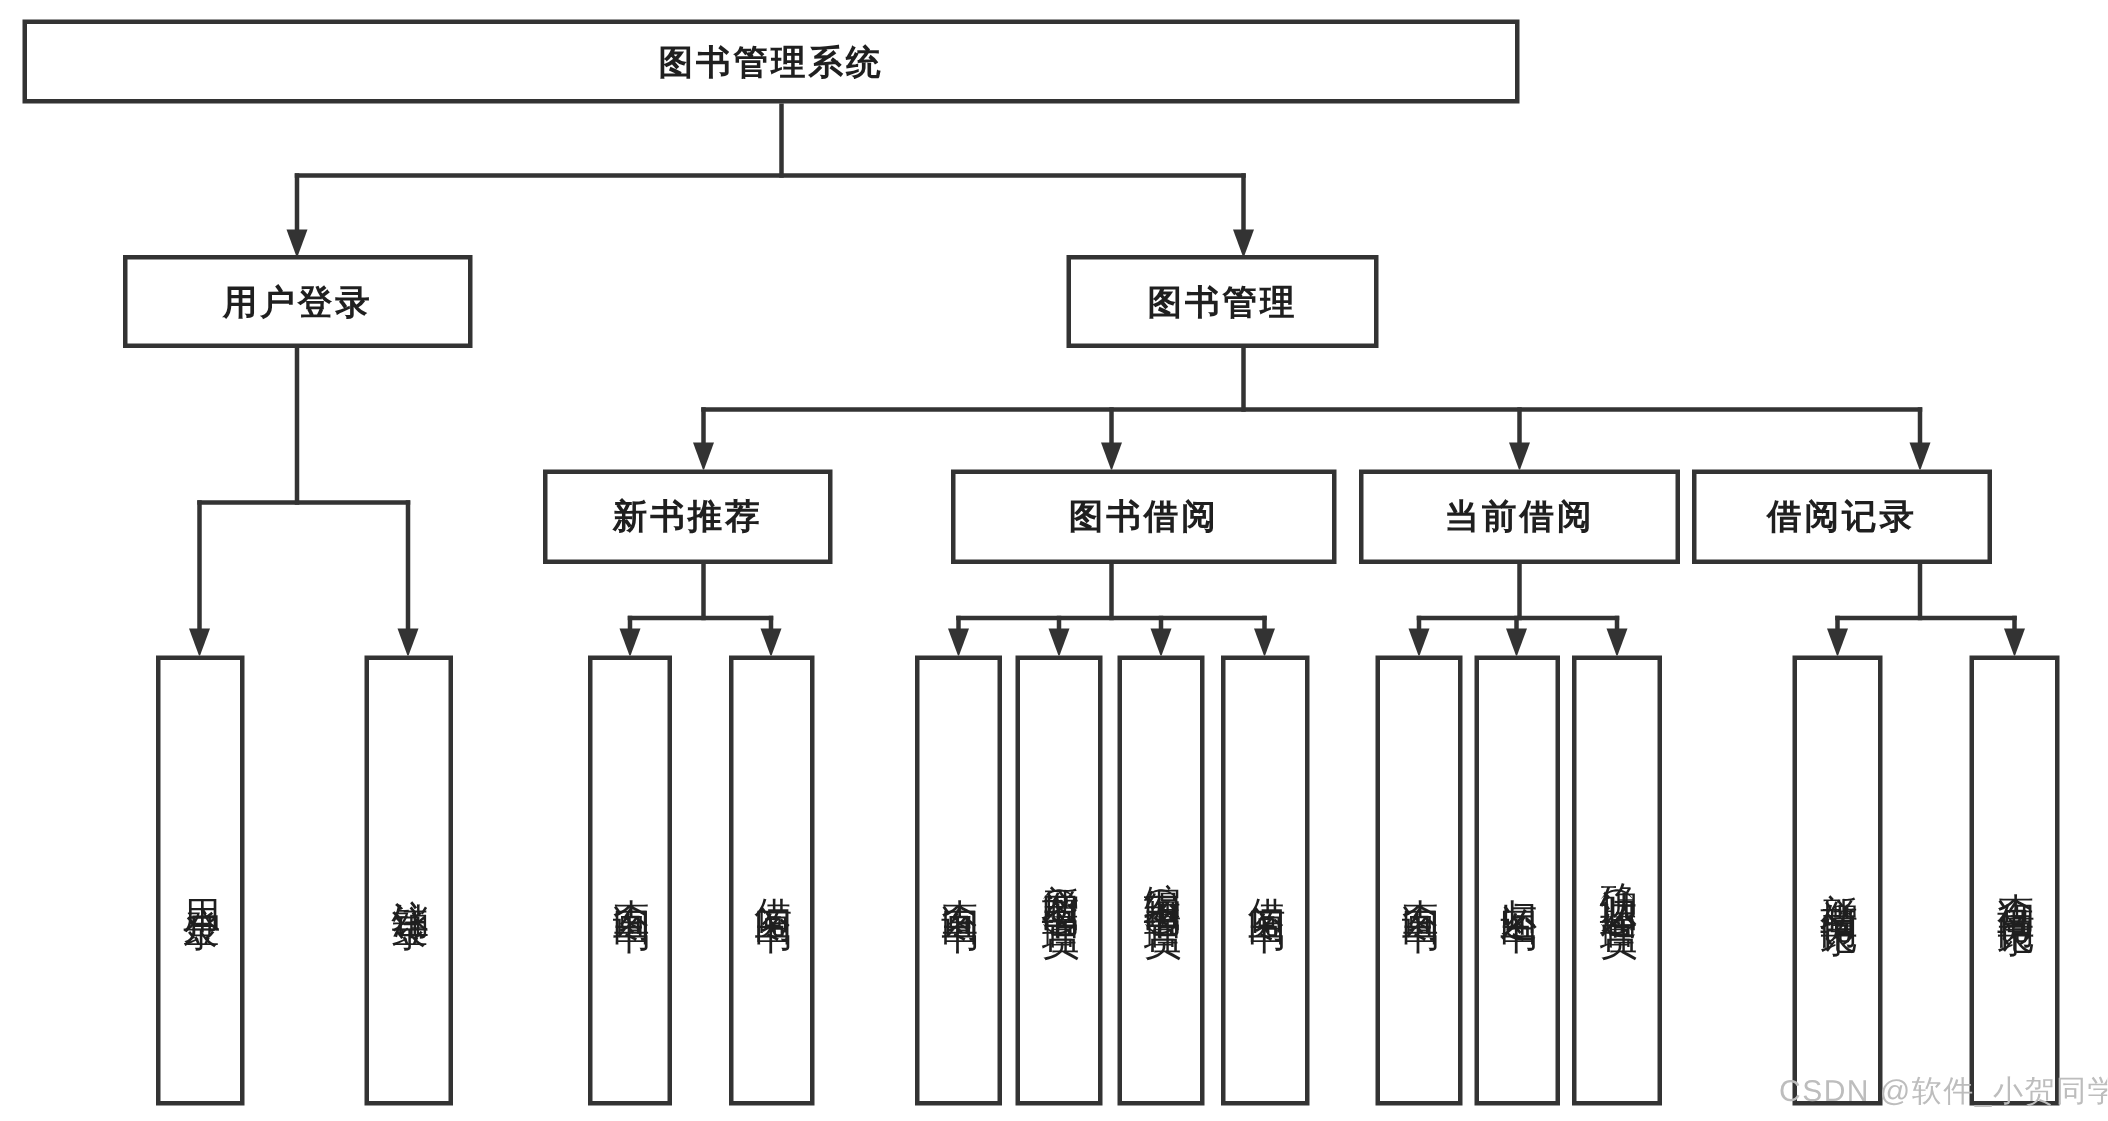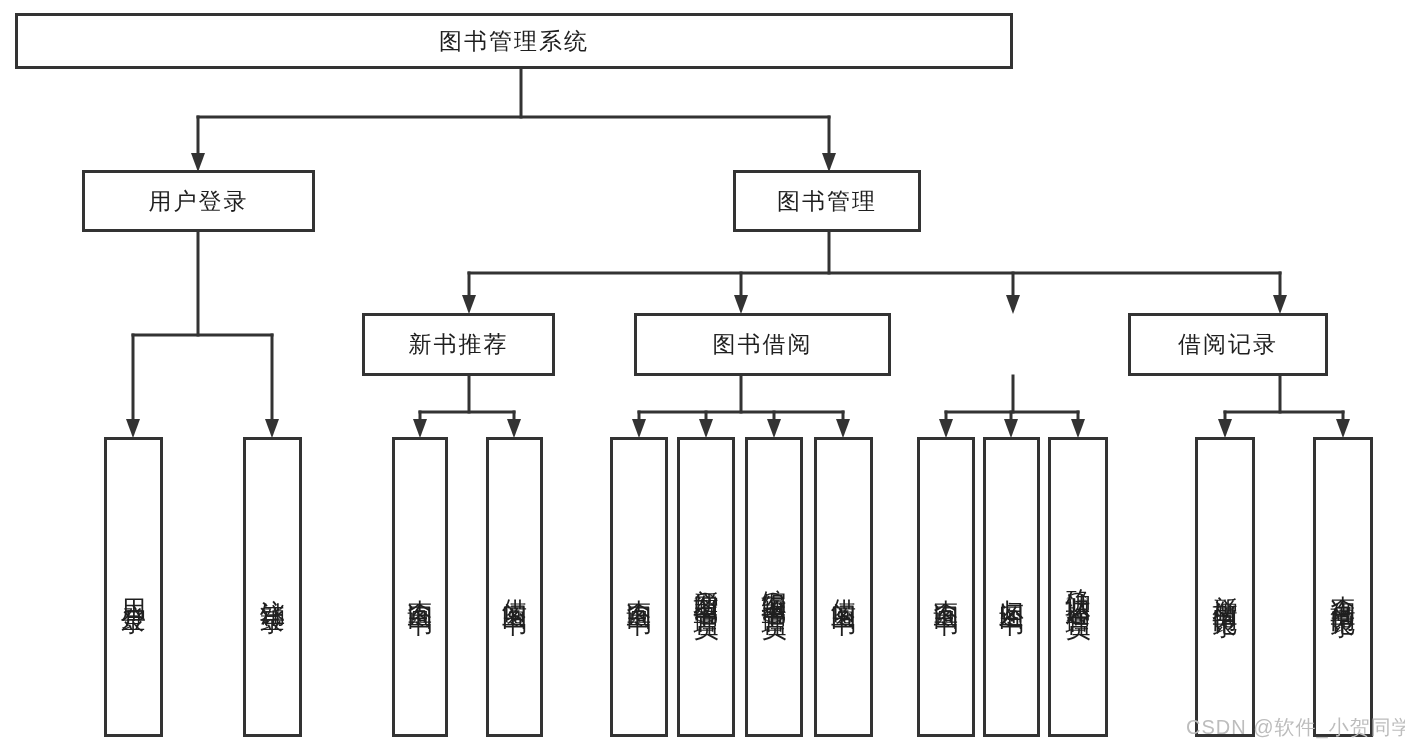--- a/index.html
+++ b/index.html
@@ -24,20 +24,21 @@
     background:#ffffff;
     display:flex;
     align-items:center;
     justify-content:center;
     color:var(--text);
   }
   .node.h span{
     font-size:23px;
     letter-spacing:2px;
     white-space:nowrap;
+    font-weight:bold;
   }
   .node.v span{
     writing-mode:vertical-rl;
     font-size:25px;
     letter-spacing:4px;
     line-height:1;
   }
   .watermark{
     position:absolute;
     left:1186px;top:714px;
@@ -107,29 +108,32 @@
       <polygon points="1336,419 1350,419 1343,438" fill="#333333"></polygon>
     </svg>
 
   <div class="node h" style="left:15px;top:13px;width:998px;height:56px">
     <span>图书管理系统</span>
   </div>
 
   <div class="node h" style="left:82px;top:170px;width:233px;height:62px">
     <span>用户登录</span>
   </div>
-  <div class="node h" style="left:733px;top:170px;width:188px;height:62px">
+  <div class="node h" style="left:711px;top:170px;width:208px;height:62px">
     <span>图书管理</span>
   </div>
 
   <div class="node h" style="left:362px;top:313px;width:193px;height:63px">
     <span>新书推荐</span>
   </div>
   <div class="node h" style="left:634px;top:313px;width:257px;height:63px">
     <span>图书借阅</span>
+  </div>
+  <div class="node h" style="left:906px;top:313px;width:214px;height:63px">
+    <span>当前借阅</span>
   </div>
   <div class="node h" style="left:1128px;top:313px;width:200px;height:63px">
     <span>借阅记录</span>
   </div>
 
   <div class="node v" style="left:104px;top:437px;width:59px;height:300px">
     <span>用户登录</span>
   </div>
   <div class="node v" style="left:243px;top:437px;width:59px;height:300px">
     <span>注销登录</span>

